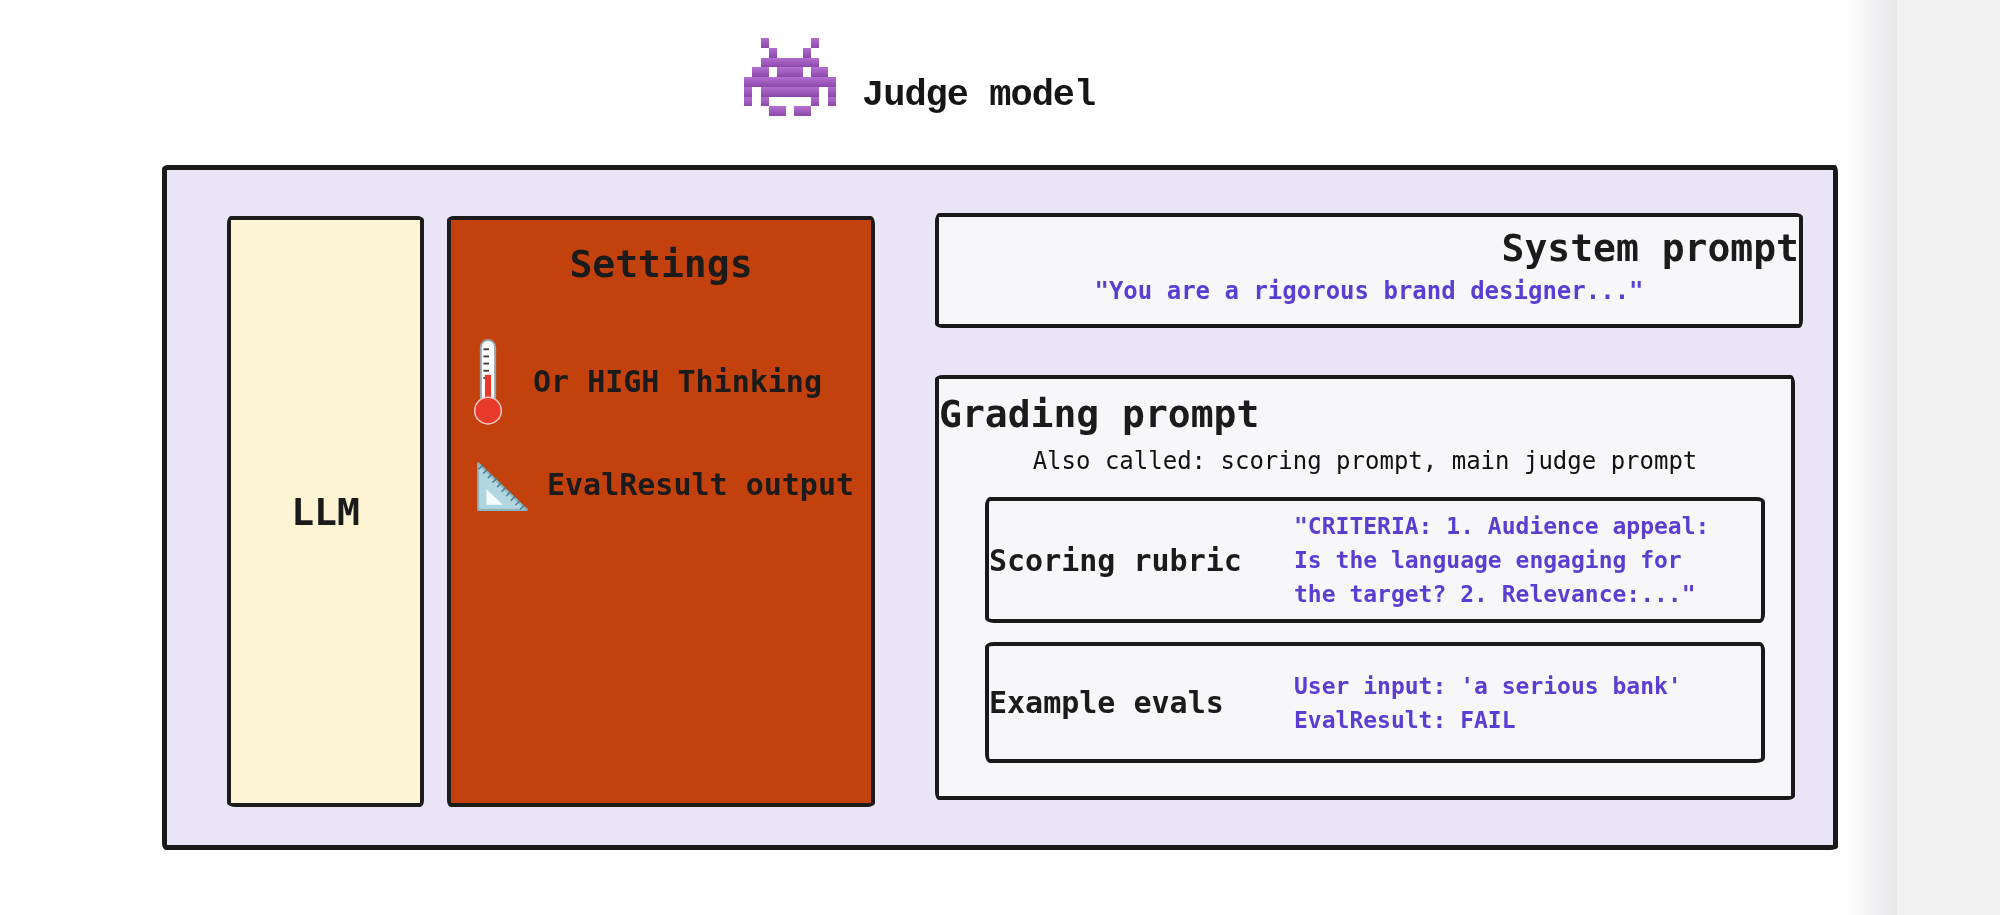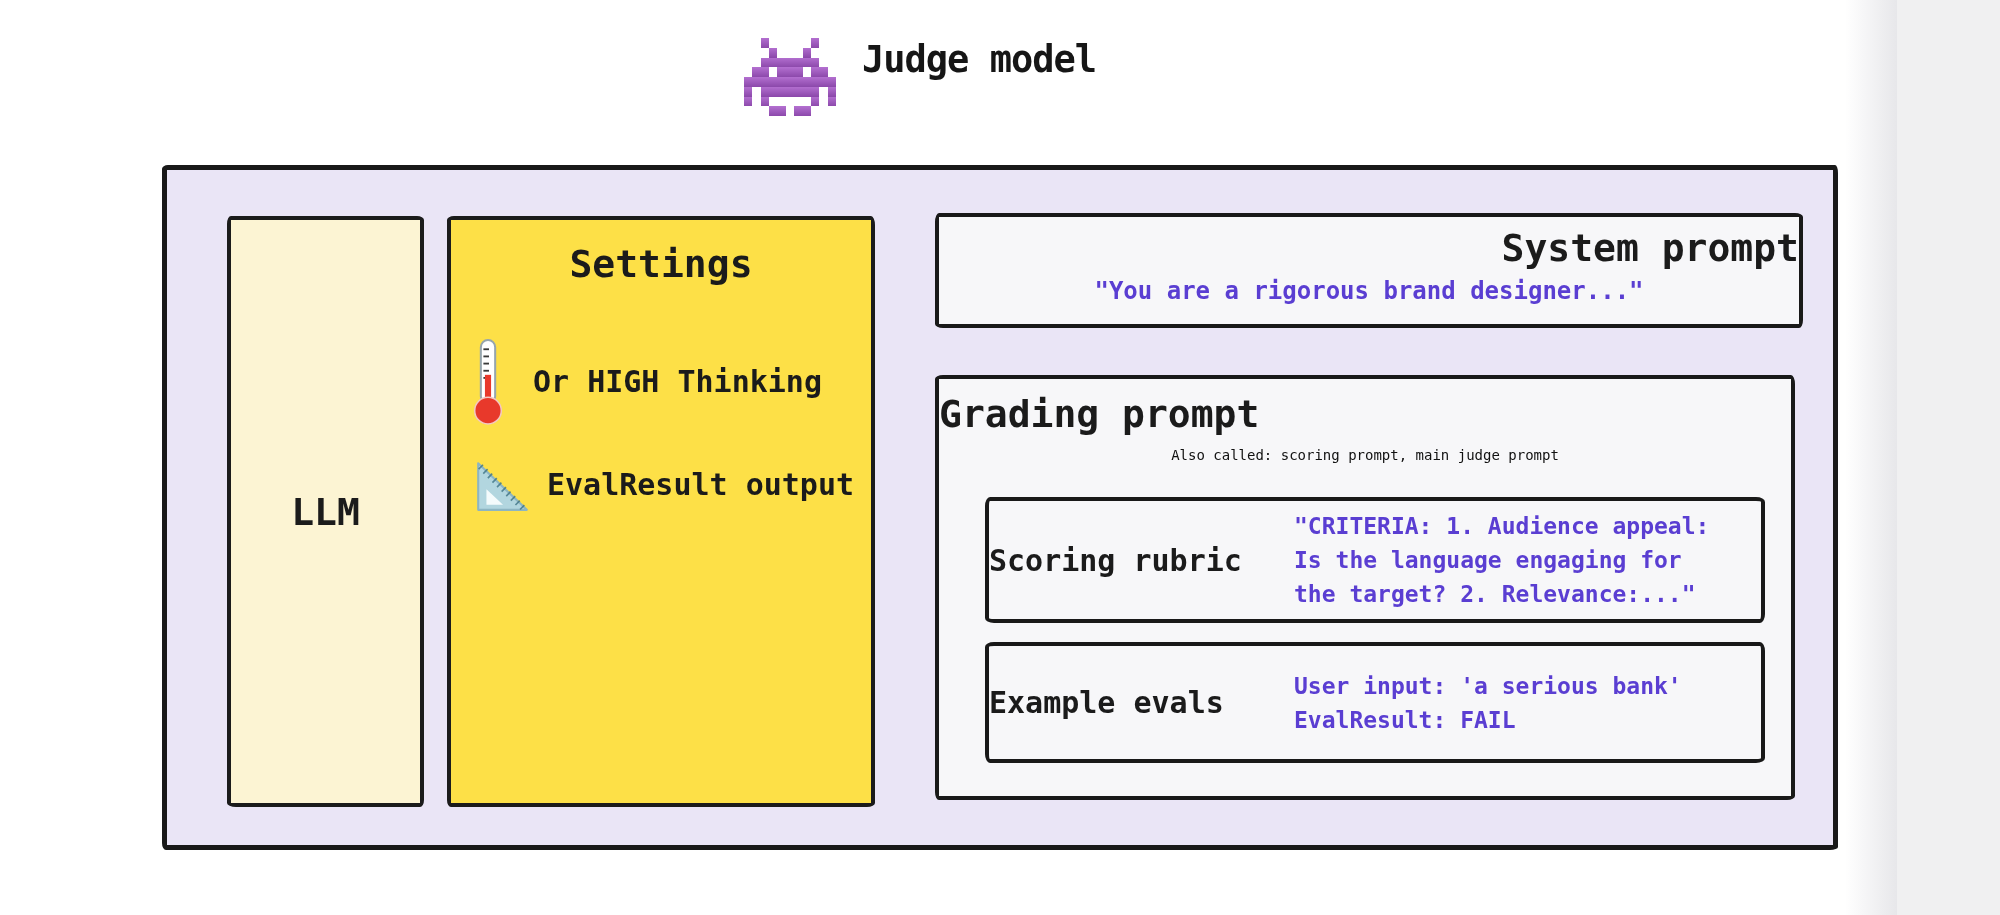--- a/index.html
+++ b/index.html
@@ -10,41 +10,41 @@
   }
   .page { position:absolute; inset:0; }
 
   
   .edge-fade { position:absolute; left:1845px; top:0; width:52px; height:915px;
     background:linear-gradient(to right,#ffffff,#e7e7ea); }
   .edge-strip { position:absolute; left:1897px; top:0; width:103px; height:915px;
     background:#f0f0f1; }
 
   
-  .header { position:absolute; left:744px; top:38px; display:flex; align-items:flex-start; gap:26px; }
+  .header { position:absolute; left:744px; top:38px; display:flex; align-items:flex-end; gap:26px;font-family:Liberation Mono, monospace; }
   .header h1 { font-size:37px; font-weight:700; letter-spacing:-1px; color:#161616; }
 
   .sketch { border:4px solid #1b1b1b; }
 
   .outer {
     position:absolute; left:162px; top:165px; width:1676px; height:685px;
     background:#eae5f6; border:5px solid #191919;
     border-radius:6px 3px 8px 4px / 4px 8px 3px 7px;
   }
 
   .llm {
     position:absolute; left:60px; top:46px; width:197px; height:591px;
     background:#fcf4d3; border-radius:4px 7px 4px 9px / 8px 4px 7px 4px;
     display:flex; align-items:center; justify-content:center;
     font-size:38px; font-weight:700;
   }
 
   .settings {
     position:absolute; left:280px; top:46px; width:428px; height:591px;
-    background:#fde047; border-radius:7px 4px 8px 4px / 4px 9px 4px 7px;
+    background:#c2410c; border-radius:7px 4px 8px 4px / 4px 9px 4px 7px;
   }
   .settings .panel-title { margin-top:22px; text-align:center; font-size:38px; font-weight:700; }
   .setting-item { position:absolute; display:flex; align-items:center; }
   .item-temp   { left:18px; top:118px; gap:26px; }
   .item-struct { left:22px; top:236px; gap:16px; }
   .setting-lines { font-size:30px; font-weight:700; line-height:42px; white-space:nowrap; }
 
   .right-col-box { position:absolute; background:#f7f7f9; }
   .system {
     left:768px; top:43px; width:868px; height:115px;
@@ -52,21 +52,21 @@
     text-align:center; padding-top:9px;
   }
   .system .panel-title { font-size:38px; font-weight:700;text-align:right; }
   .quote { margin-top:7px; font-size:24px; font-weight:700; color:#5a3ed2; }
 
   .grading {
     left:768px; top:205px; width:860px; height:425px;
     border:4px solid #191919; border-radius:8px 4px 8px 4px / 4px 9px 4px 8px;
   }
   .grading .panel-title { margin-top:13px; text-align:left; font-size:38px; font-weight:700; }
-  .grading .sub { margin-top:11px; text-align:center; font-size:14px; font-weight:400; color:#111; }
+  .grading .sub { margin-top:11px; text-align:center; font-size:24px; font-weight:400; color:#111; }
 
   .inner-box {
     position:absolute; left:46px; width:780px; background:#f7f7f9;
     border:4px solid #191919; display:flex; align-items:center;
   }
   .rubric { top:118px; height:126px; border-radius:5px 9px 5px 9px / 9px 5px 9px 5px; }
   .evals  { top:263px; height:121px; border-radius:9px 5px 9px 5px / 5px 9px 5px 9px; }
   .inner-label { width:305px; font-size:30px; font-weight:700; white-space:nowrap; }
   .purple-lines { font-size:23px; font-weight:700; color:#5a3ed2; line-height:34px; white-space:nowrap; }
 

